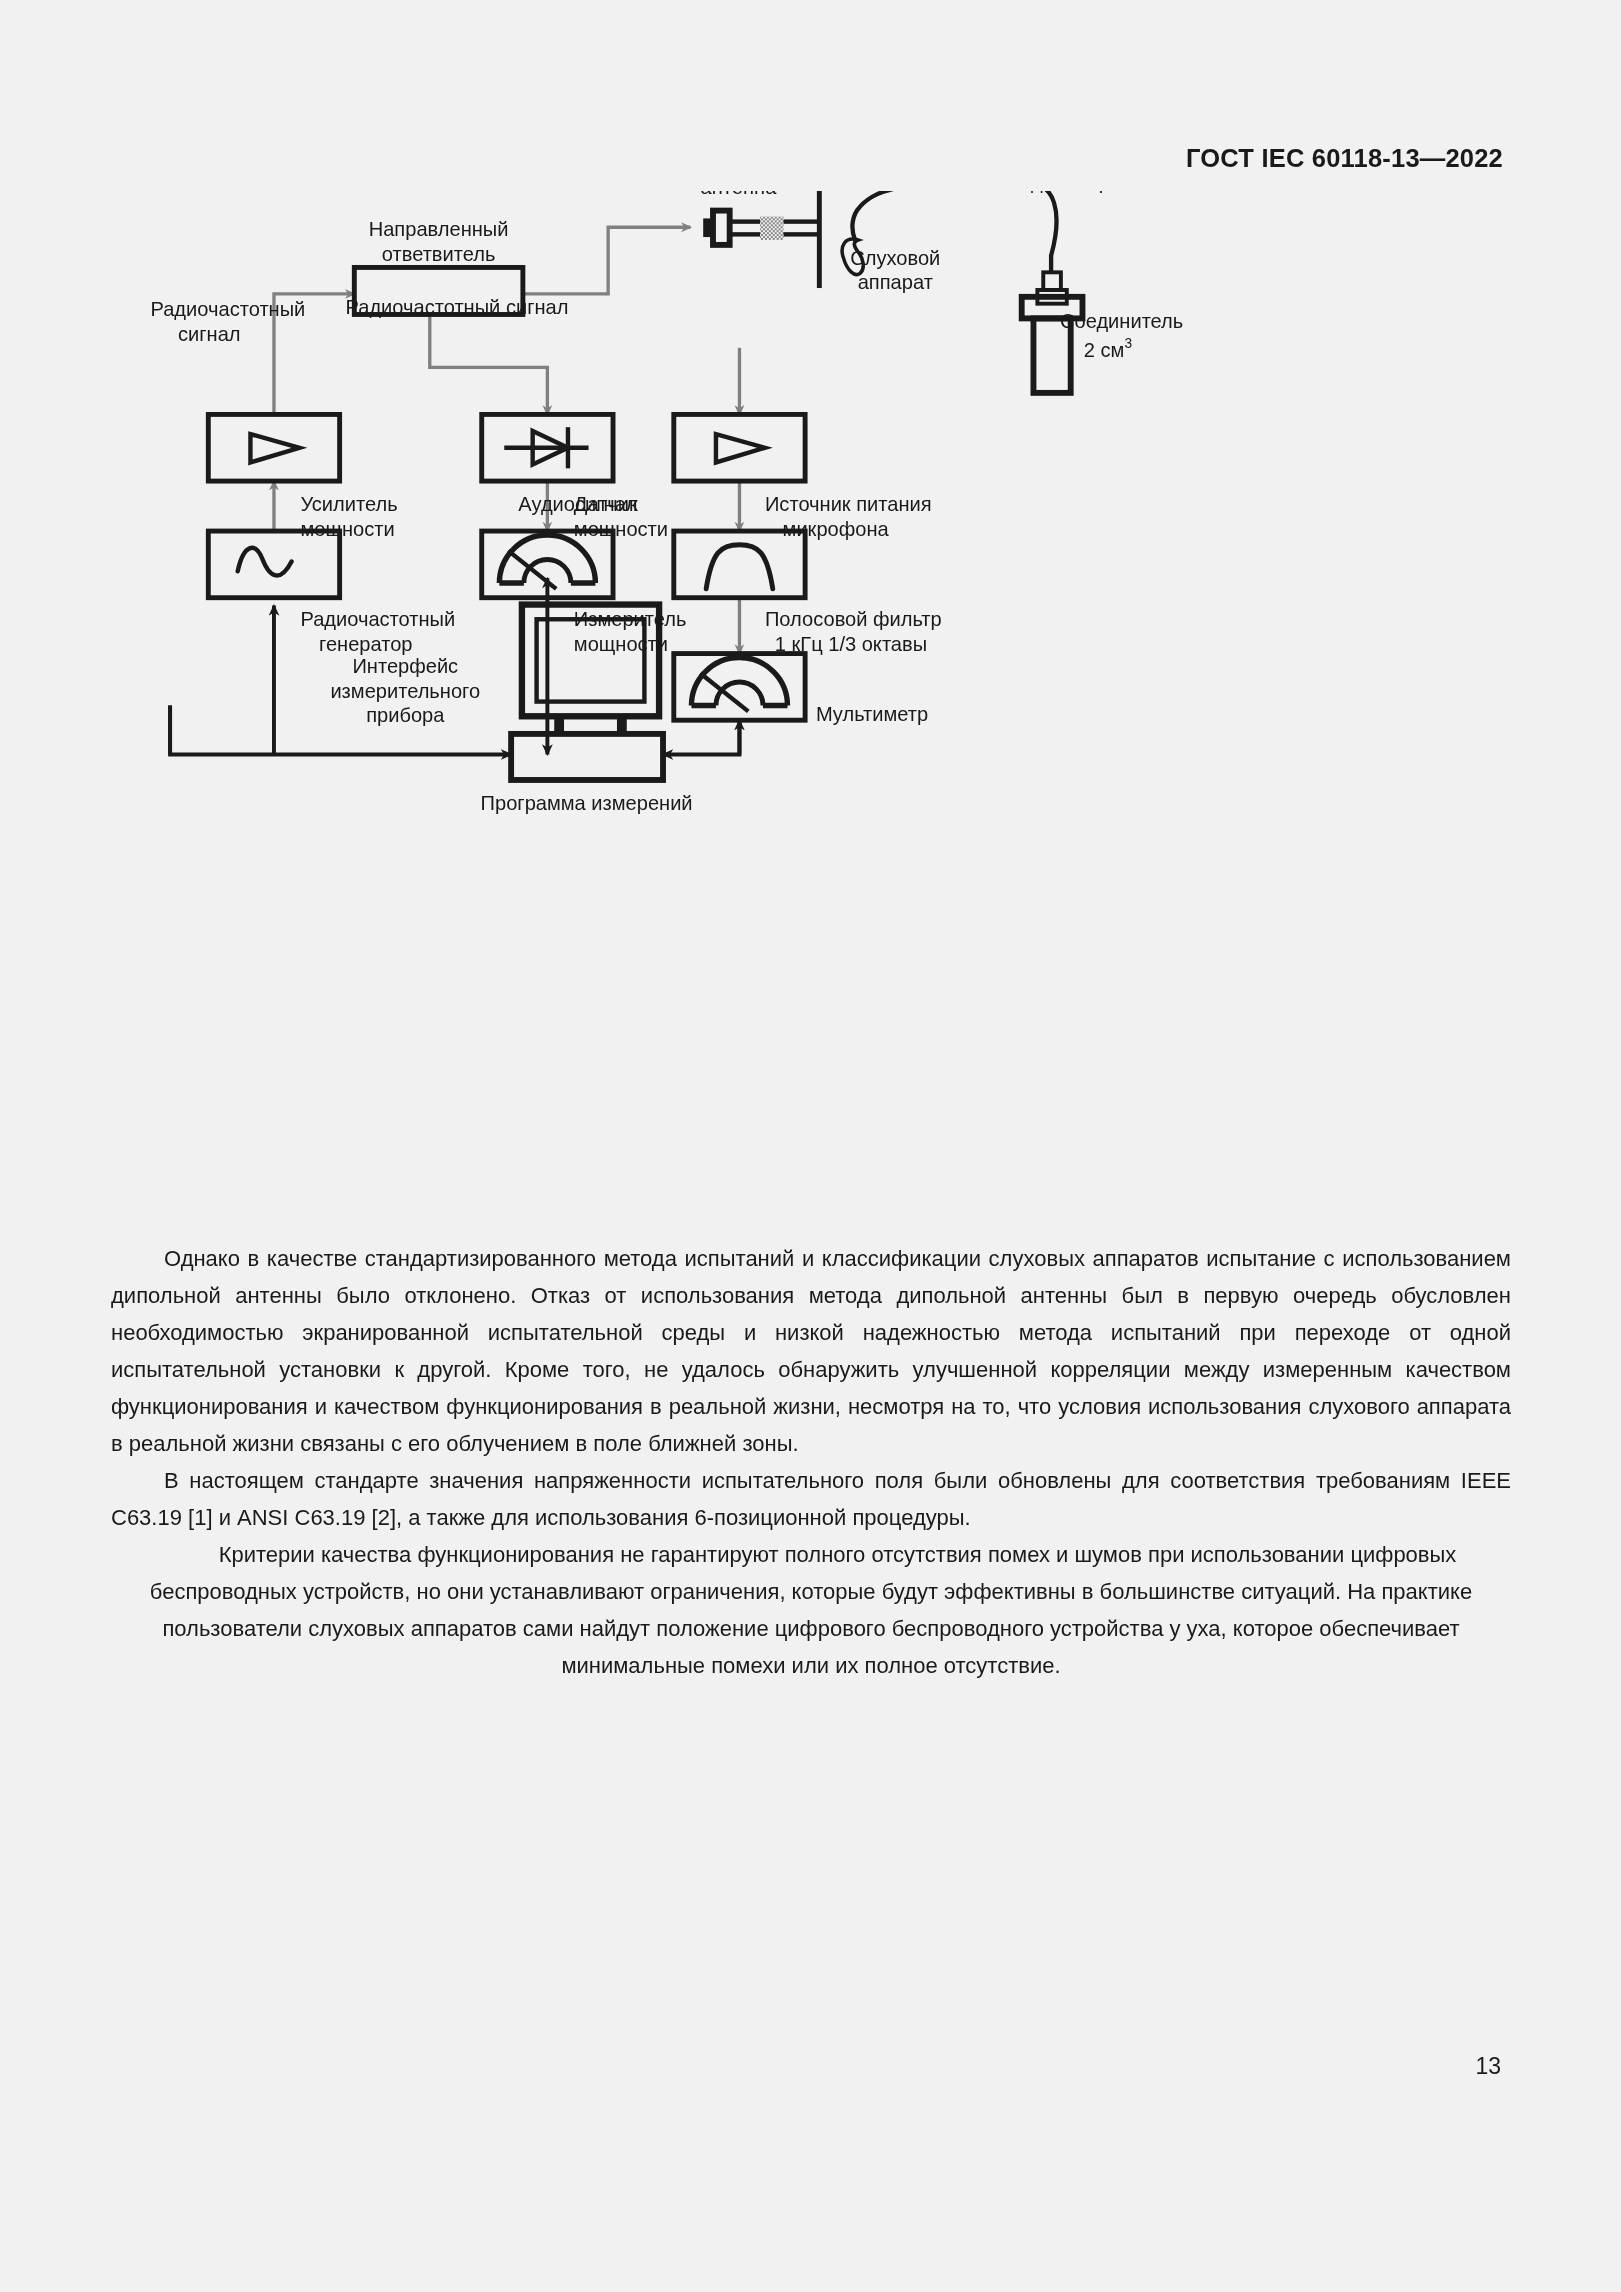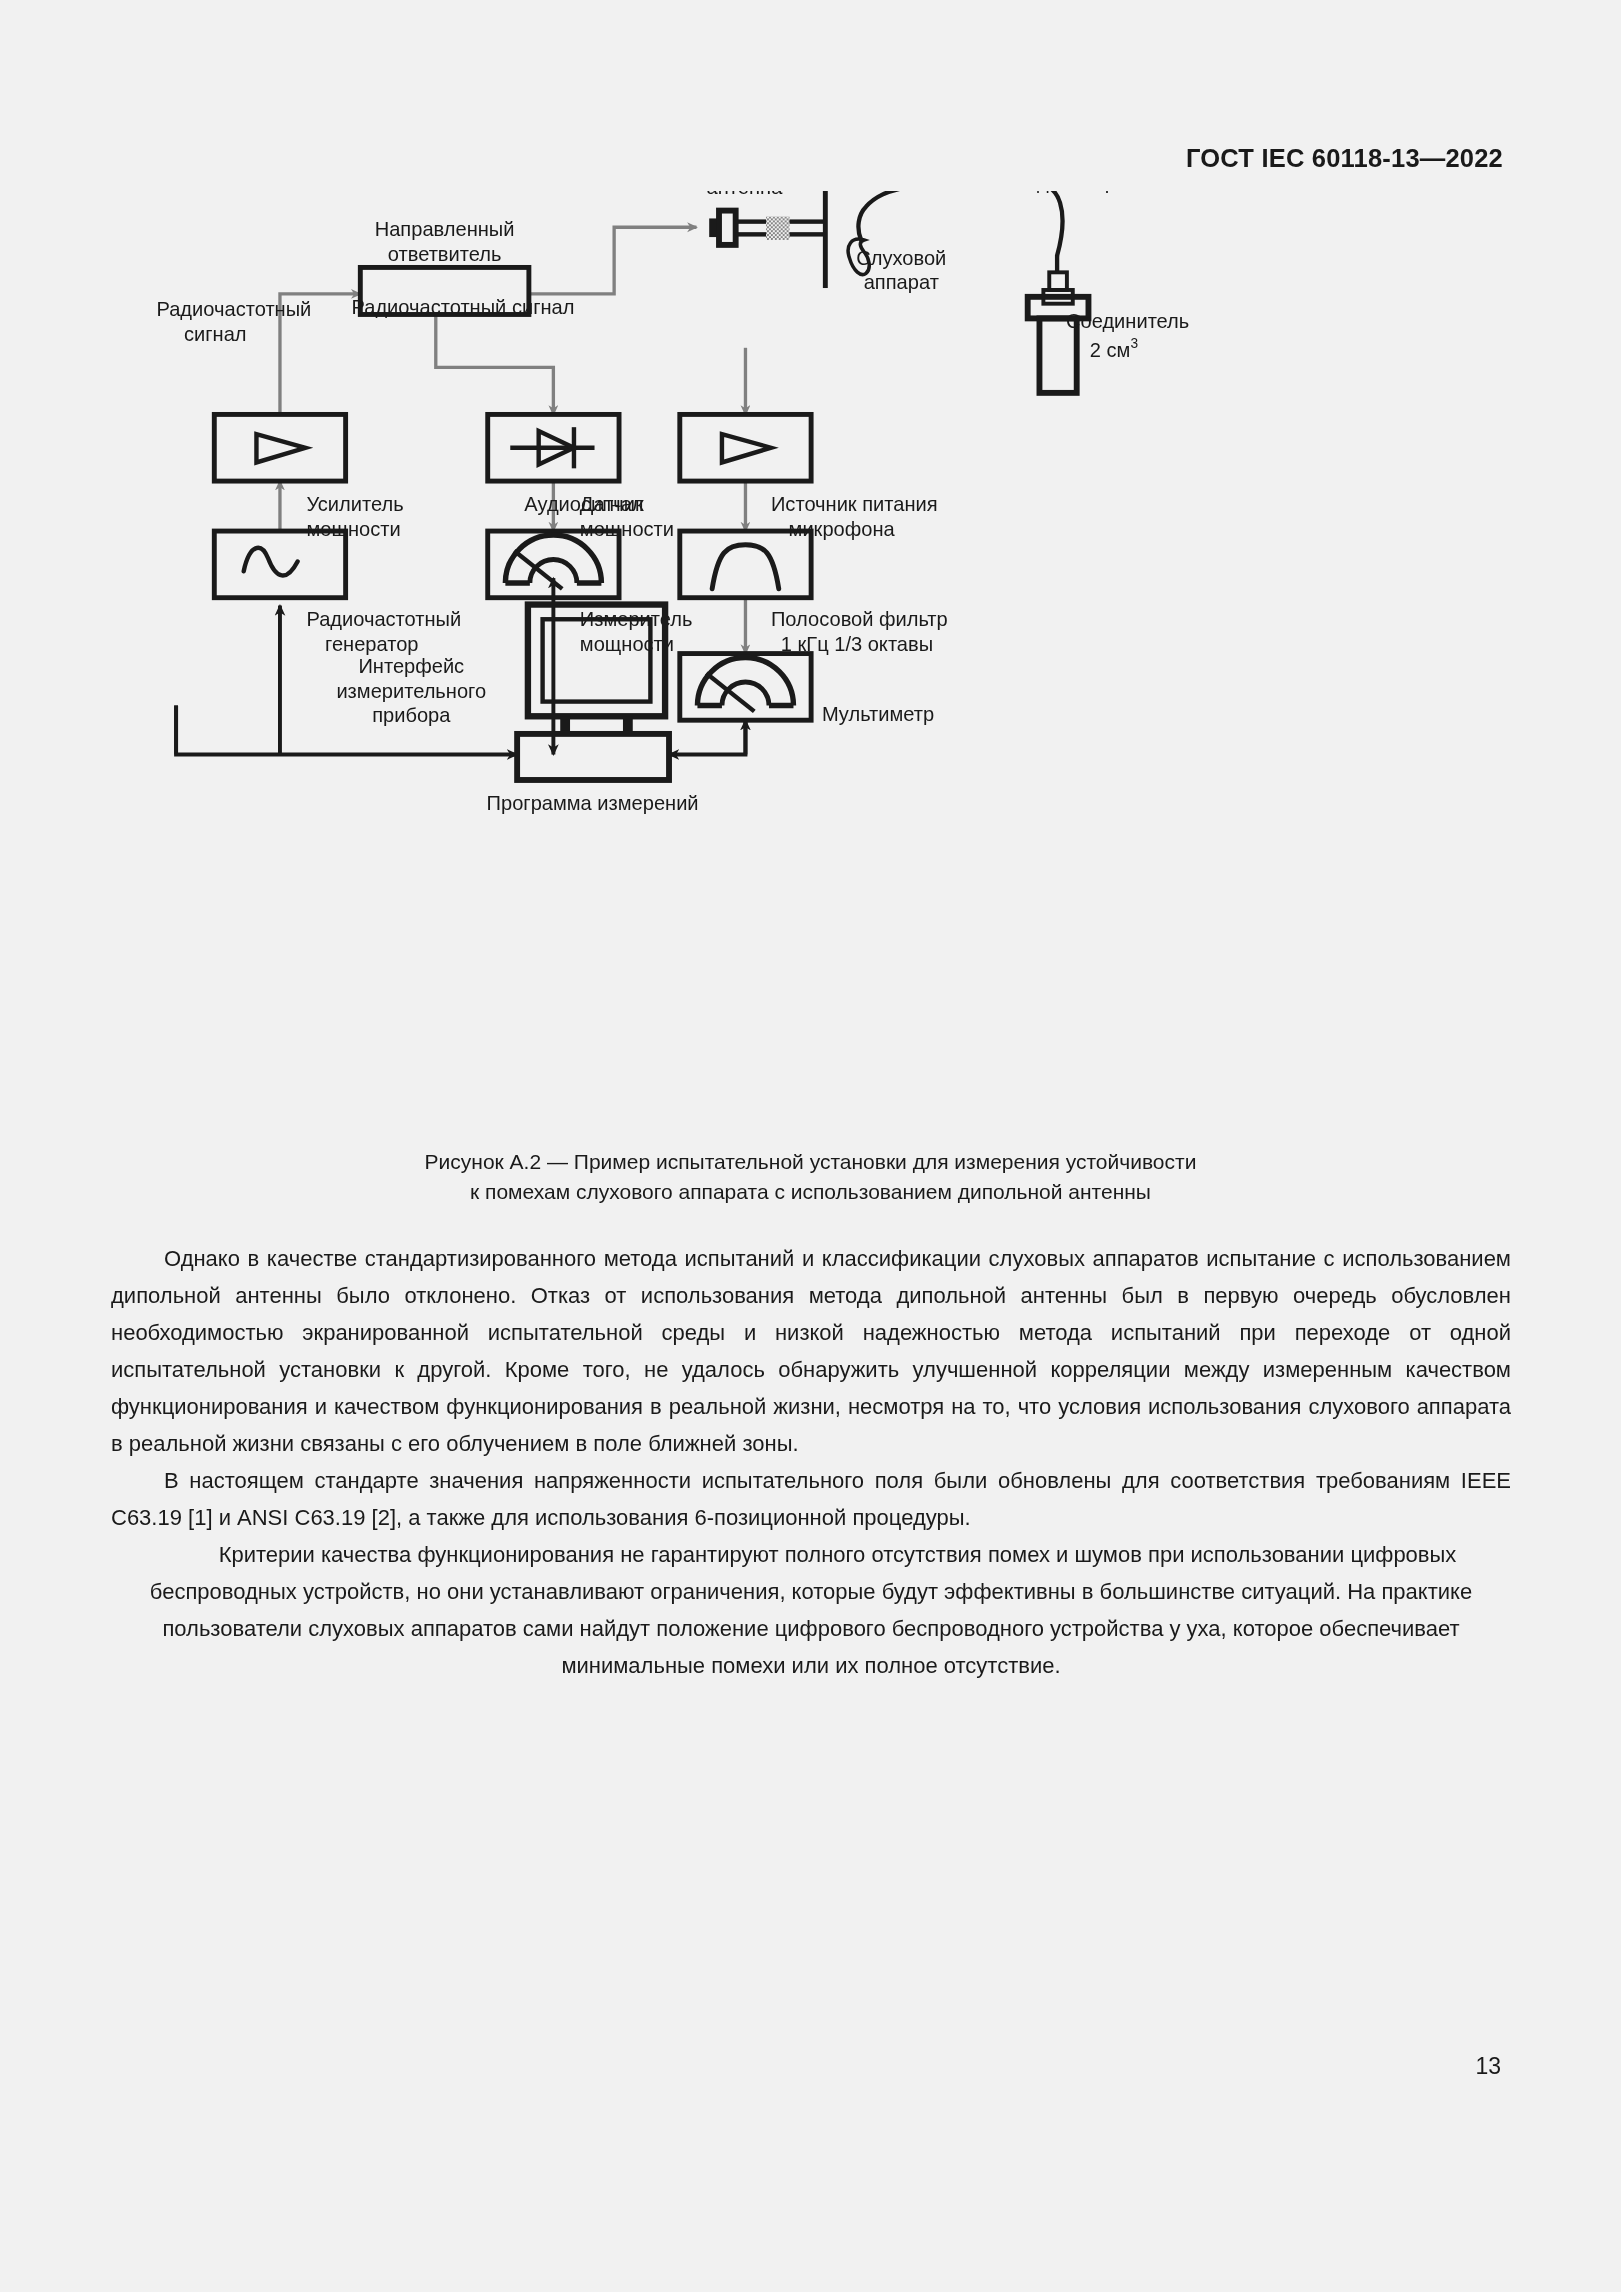--- a/index.html
+++ b/index.html
@@ -28,21 +28,21 @@
     right: 118px;
     font-size: 25.5px;
     font-weight: bold;
     letter-spacing: 0.2px;
     white-space: nowrap;
   }
 
   
   .figure {
     position: absolute;
-    left: 124px;
+    left: 118px;
     top: 191px;
     width: 1386px;
     height: 970px;
   }
   .figure svg { display: block; }
 
   .fig-caption {
     position: absolute;
     left: 0;
     right: 0;
@@ -275,24 +275,20 @@
         <rect x="445" y="536" width="10" height="19" fill="#1a1a1a"></rect>
         <rect x="509" y="536" width="10" height="19" fill="#1a1a1a"></rect>
       </g>
       <g>
         <rect x="401" y="554" width="155" height="47" fill="none" stroke="#1a1a1a" stroke-width="6"></rect>
       </g>
       <text x="478" y="632" text-anchor="middle">Программа измерений</text>
     </svg>
   </div>
 
-  <div class="fig-caption">
-    <span class="l1">Рисунок А.2 — Пример испытательной установки для измерения устойчивости</span>
-    <span class="l2">к помехам слухового аппарата с использованием дипольной антенны</span>
-  </div>
 
   <div class="body-text">
     <p>Однако в качестве стандартизированного метода испытаний и классификации слуховых аппаратов испытание с использованием дипольной антенны было отклонено. Отказ от использования метода дипольной антенны был в первую очередь обусловлен необходимостью экранированной испытательной среды и низкой надежностью метода испытаний при переходе от одной испытательной установки к другой. Кроме того, не удалось обнаружить улучшенной корреляции между измеренным качеством функционирования и качеством функционирования в реальной жизни, несмотря на то, что условия использования слухового аппарата в реальной жизни связаны с его облучением в поле ближней зоны.</p>
     <p>В настоящем стандарте значения напряженности испытательного поля были обновлены для соответствия требованиям IEEE C63.19 [1] и ANSI C63.19 [2], а также для использования 6-позиционной процедуры.</p>
     <p>Критерии качества функционирования не гарантируют полного отсутствия помех и шумов при использовании цифровых беспроводных устройств, но они устанавливают ограничения, которые будут эффективны в большинстве ситуаций. На практике пользователи слуховых аппаратов сами найдут положение цифрового беспроводного устройства у уха, которое обеспечивает минимальные помехи или их полное отсутствие.</p>
   </div>
 
   <div class="page-number">13</div>
 
 </div>

